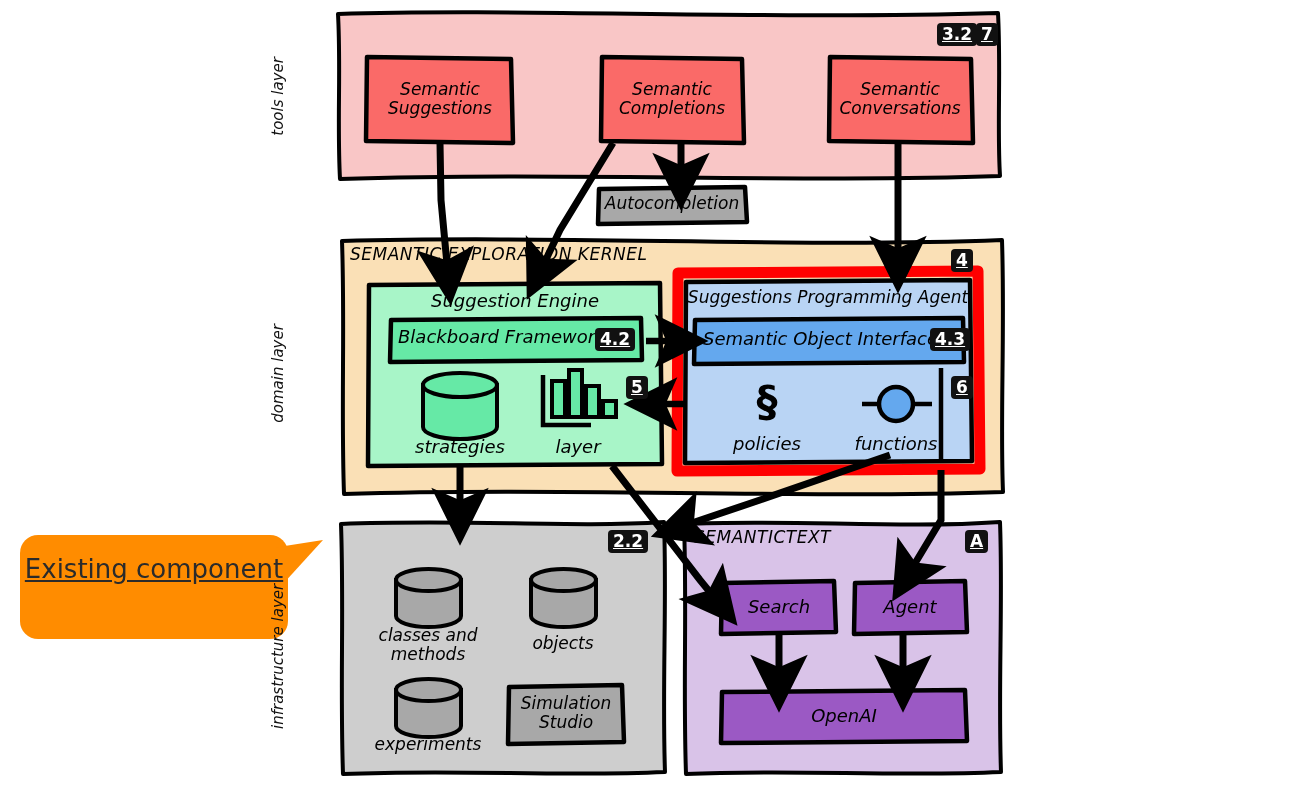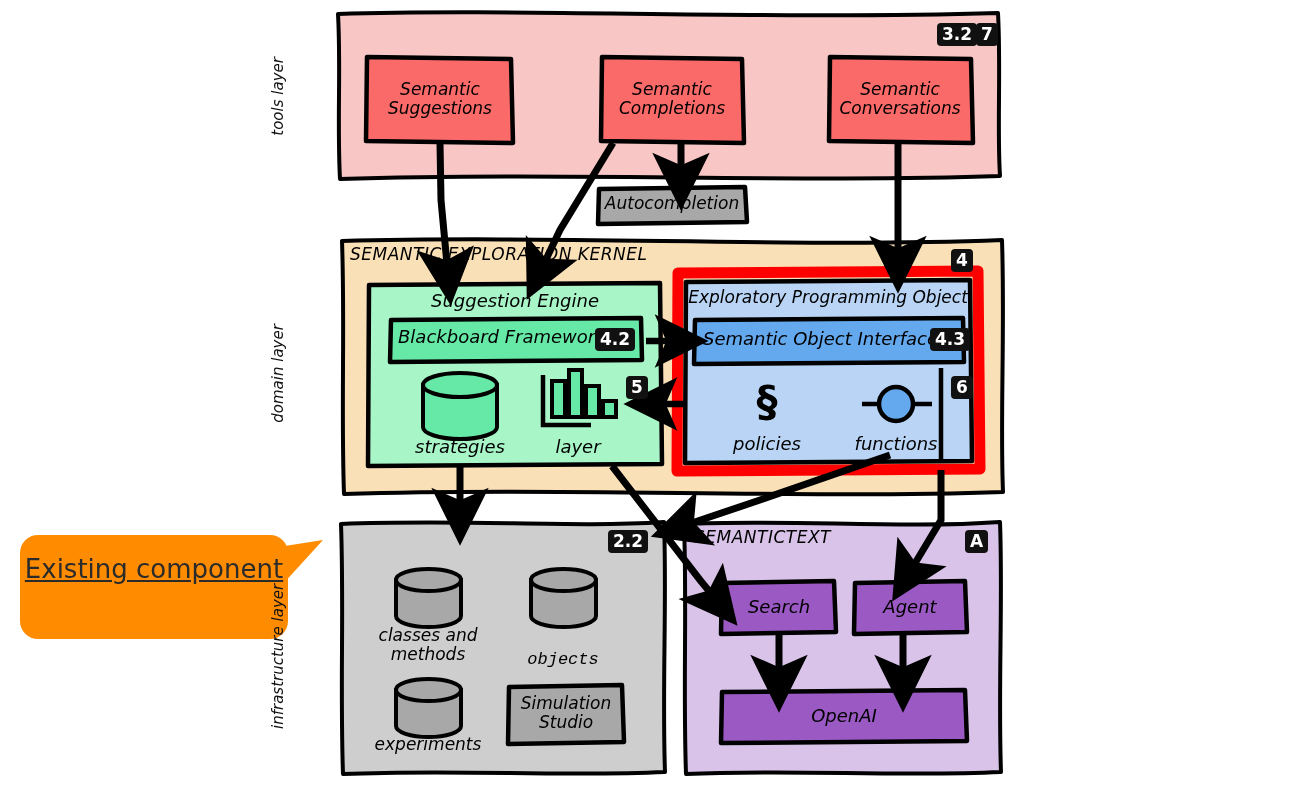--- a/index.html
+++ b/index.html
@@ -14,21 +14,21 @@
   .hand{font-style:italic;font-family:"DejaVu Sans",sans-serif;}
   .ctr{text-align:center;transform:translateX(-50%);}
   .caps{letter-spacing:.5px;}
 
   .layer-label{font-style:italic;font-size:15px;color:#111;
      transform-origin:50% 50%;}
 
   .badge{position:absolute;background:#111;color:#fff;border-radius:4px;
      font-family:"DejaVu Sans",sans-serif;font-weight:bold;font-size:17px;
      display:flex;align-items:center;justify-content:center;
-     padding:1px 5px 2px 5px;letter-spacing:0px;}
+     padding:1px 5px 2px 5px;letter-spacing:0px;text-decoration:underline;}
 
   .callout-text{position:absolute;color:#2b2b2b;font-size:26px;
      text-align:center;line-height:1.18;font-family:"DejaVu Sans",sans-serif;text-decoration:underline;}
 </style>
 </head>
 <body>
 
 <div id="root">
 
 <svg id="scene" viewBox="0 0 1291 790">
@@ -184,32 +184,32 @@
 <div class="lbl hand caps" style="left:350px;top:245px;font-size:17px;">SEMANTIC EXPLORATION KERNEL</div>
 <div class="badge" style="left:951px;top:249px;">4</div>
 
 <div class="lbl hand ctr" style="left:515px;top:291px;font-size:18px;">Suggestion Engine</div>
 <div class="lbl hand" style="left:398px;top:327px;font-size:18px;">Blackboard Framework</div>
 <div class="badge" style="left:595px;top:328px;">4.2</div>
 <div class="badge" style="left:626px;top:376px;">5</div>
 <div class="lbl hand ctr" style="left:460px;top:437px;font-size:18px;">strategies</div>
 <div class="lbl hand ctr" style="left:578px;top:437px;font-size:18px;">layer</div>
 
-<div class="lbl hand ctr" style="left:828px;top:288px;font-size:17px;">Exploratory Programming Object</div>
+<div class="lbl hand ctr" style="left:828px;top:288px;font-size:17px;">Suggestions Programming Agent</div>
 <div class="lbl hand" style="left:703px;top:329px;font-size:18px;">Semantic Object Interfaces</div>
 <div class="badge" style="left:930px;top:328px;">4.3</div>
 <div class="badge" style="left:951px;top:376px;">6</div>
 <div class="lbl" style="left:767px;top:378px;font-size:42px;font-weight:bold;transform:translateX(-50%);">§</div>
 <div class="lbl hand ctr" style="left:767px;top:434px;font-size:18px;">policies</div>
 <div class="lbl hand ctr" style="left:896px;top:434px;font-size:18px;">functions</div>
 
 <div class="badge" style="left:608px;top:530px;">2.2</div>
 <div class="lbl hand ctr" style="left:428px;top:626px;font-size:17px;">classes and
 methods</div>
-<div class="lbl hand ctr" style="left:563px;top:650px;font-size:17px;font-family:Liberation Mono, monospace;">objects</div>
+<div class="lbl hand ctr" style="left:563px;top:634px;font-size:17px;">objects</div>
 <div class="lbl hand ctr" style="left:428px;top:735px;font-size:17px;">experiments</div>
 <div class="lbl hand ctr" style="left:566px;top:694px;font-size:17px;">Simulation
 Studio</div>
 
 <div class="lbl hand caps" style="left:694px;top:528px;font-size:17px;">SEMANTICTEXT</div>
 <div class="badge" style="left:965px;top:530px;">A</div>
 <div class="lbl hand ctr" style="left:779px;top:597px;font-size:18px;">Search</div>
 <div class="lbl hand ctr" style="left:910px;top:597px;font-size:18px;">Agent</div>
 <div class="lbl hand ctr" style="left:844px;top:706px;font-size:18px;">OpenAI</div>
 

